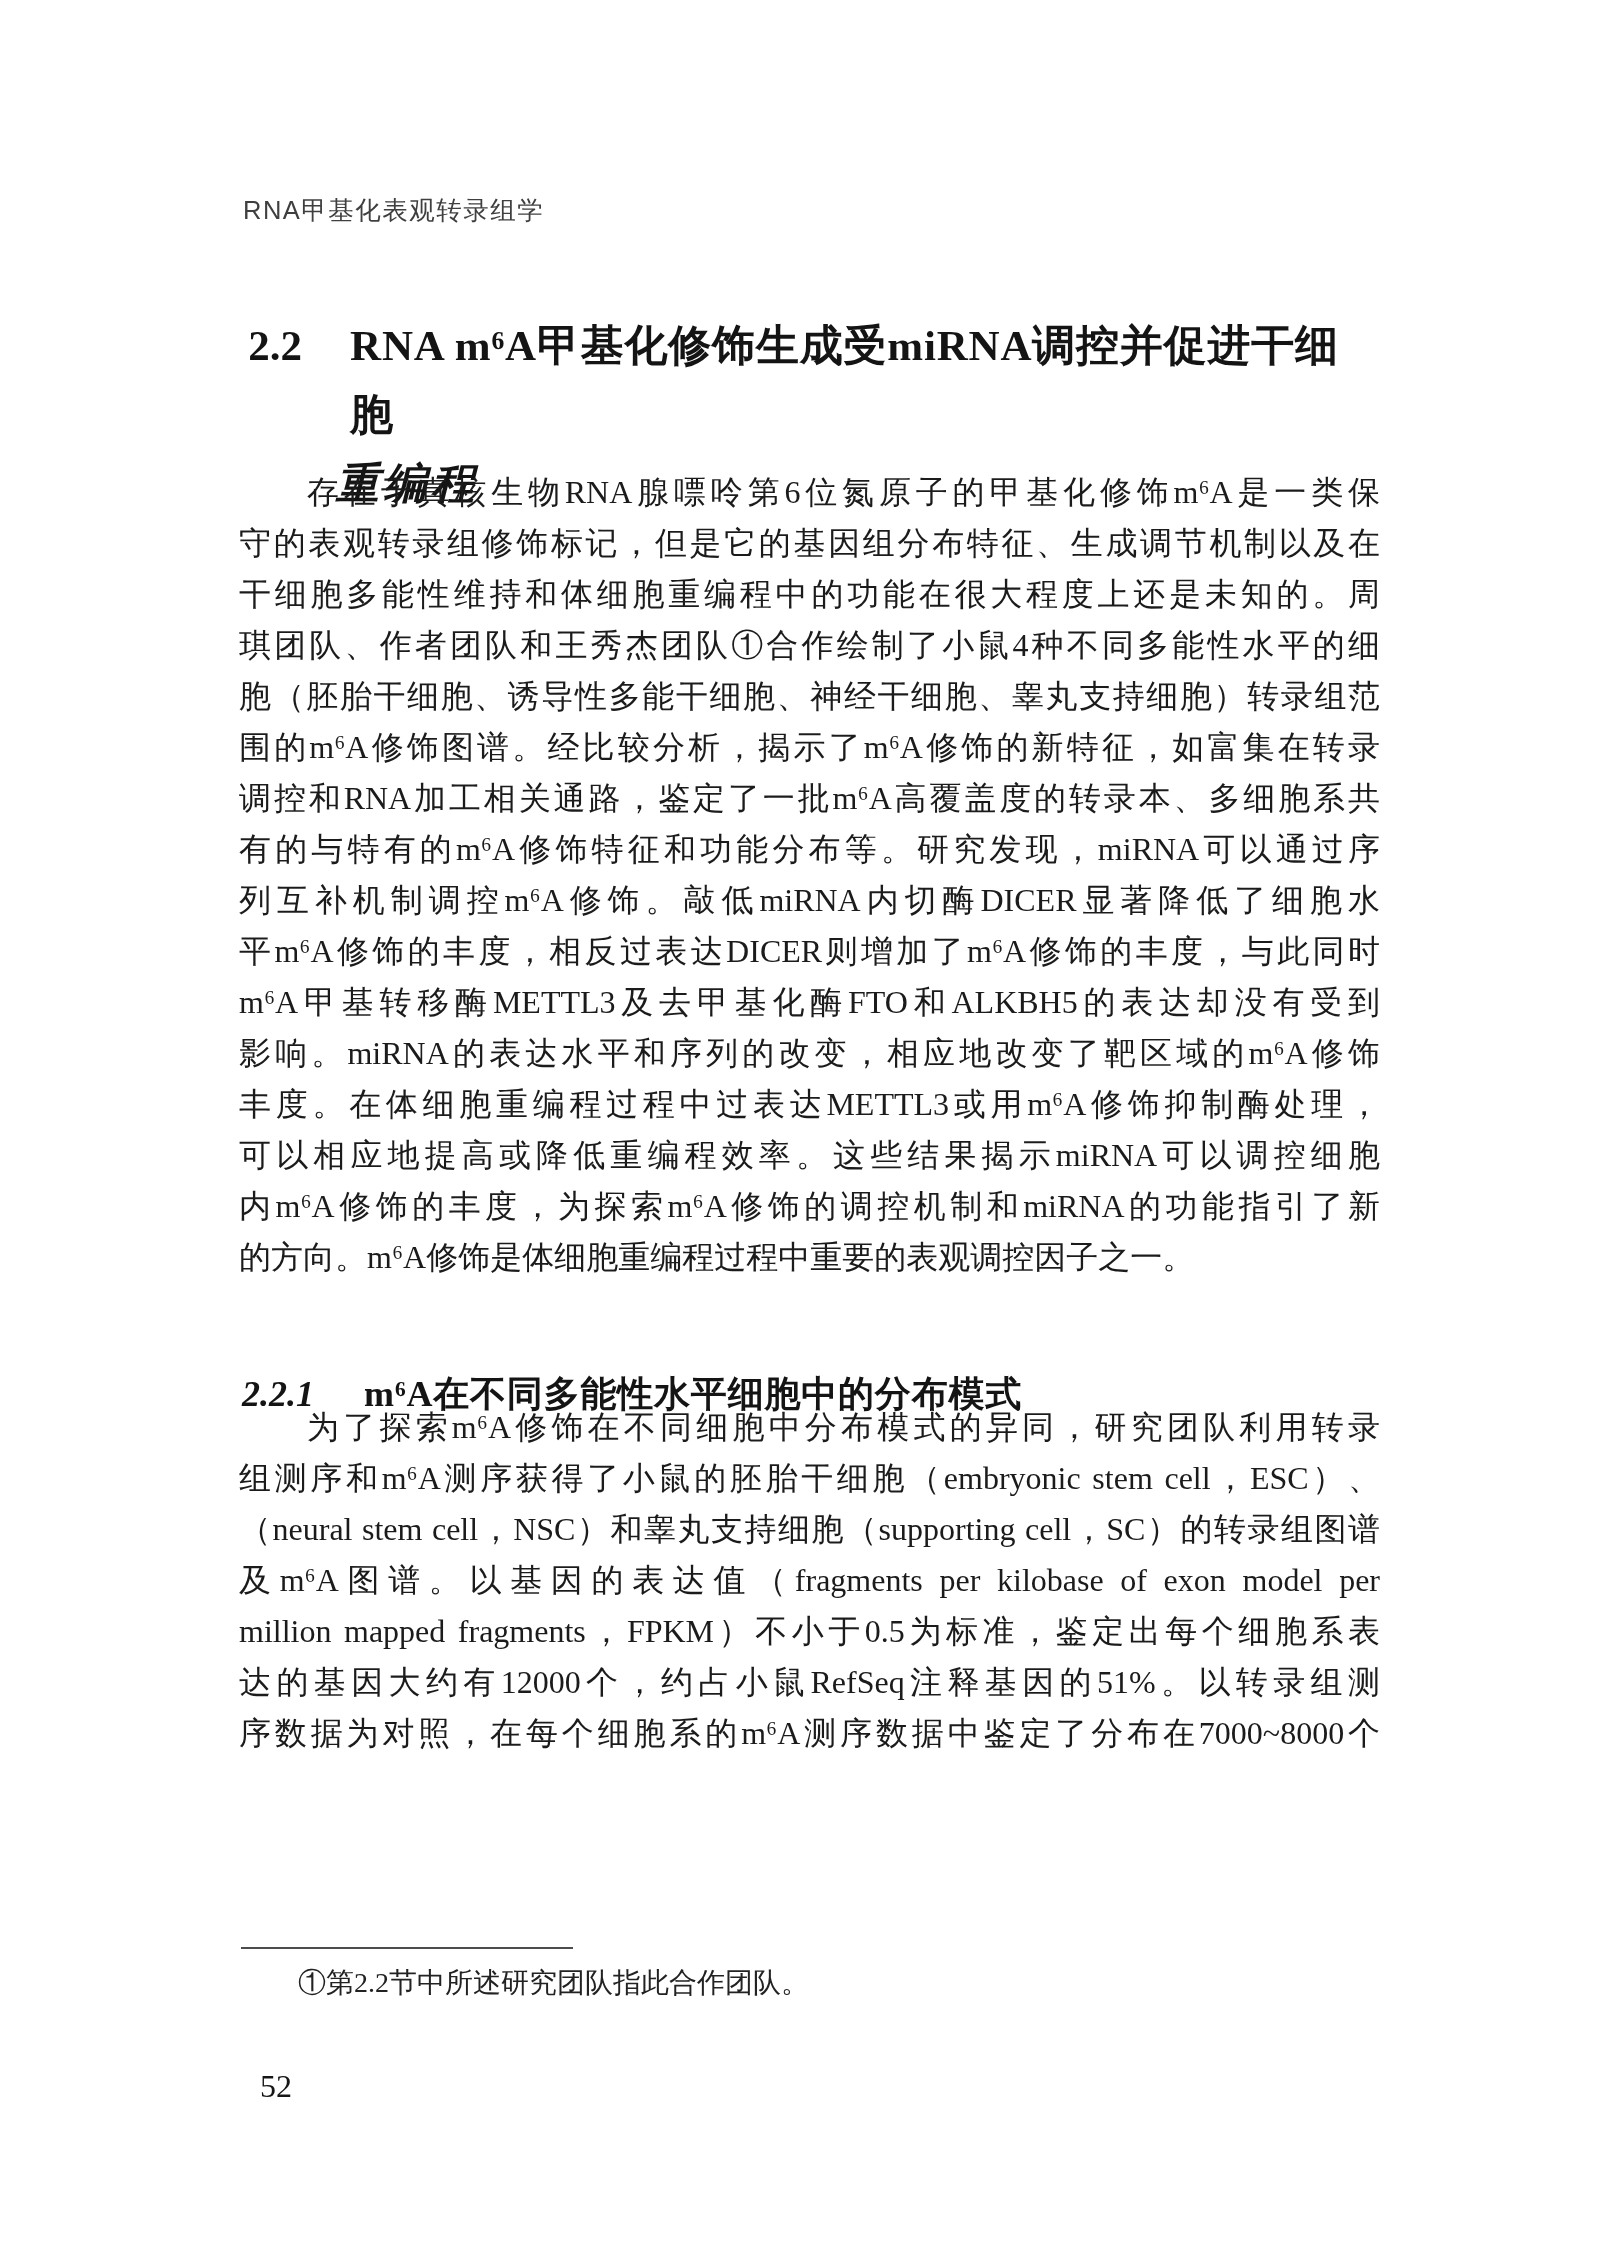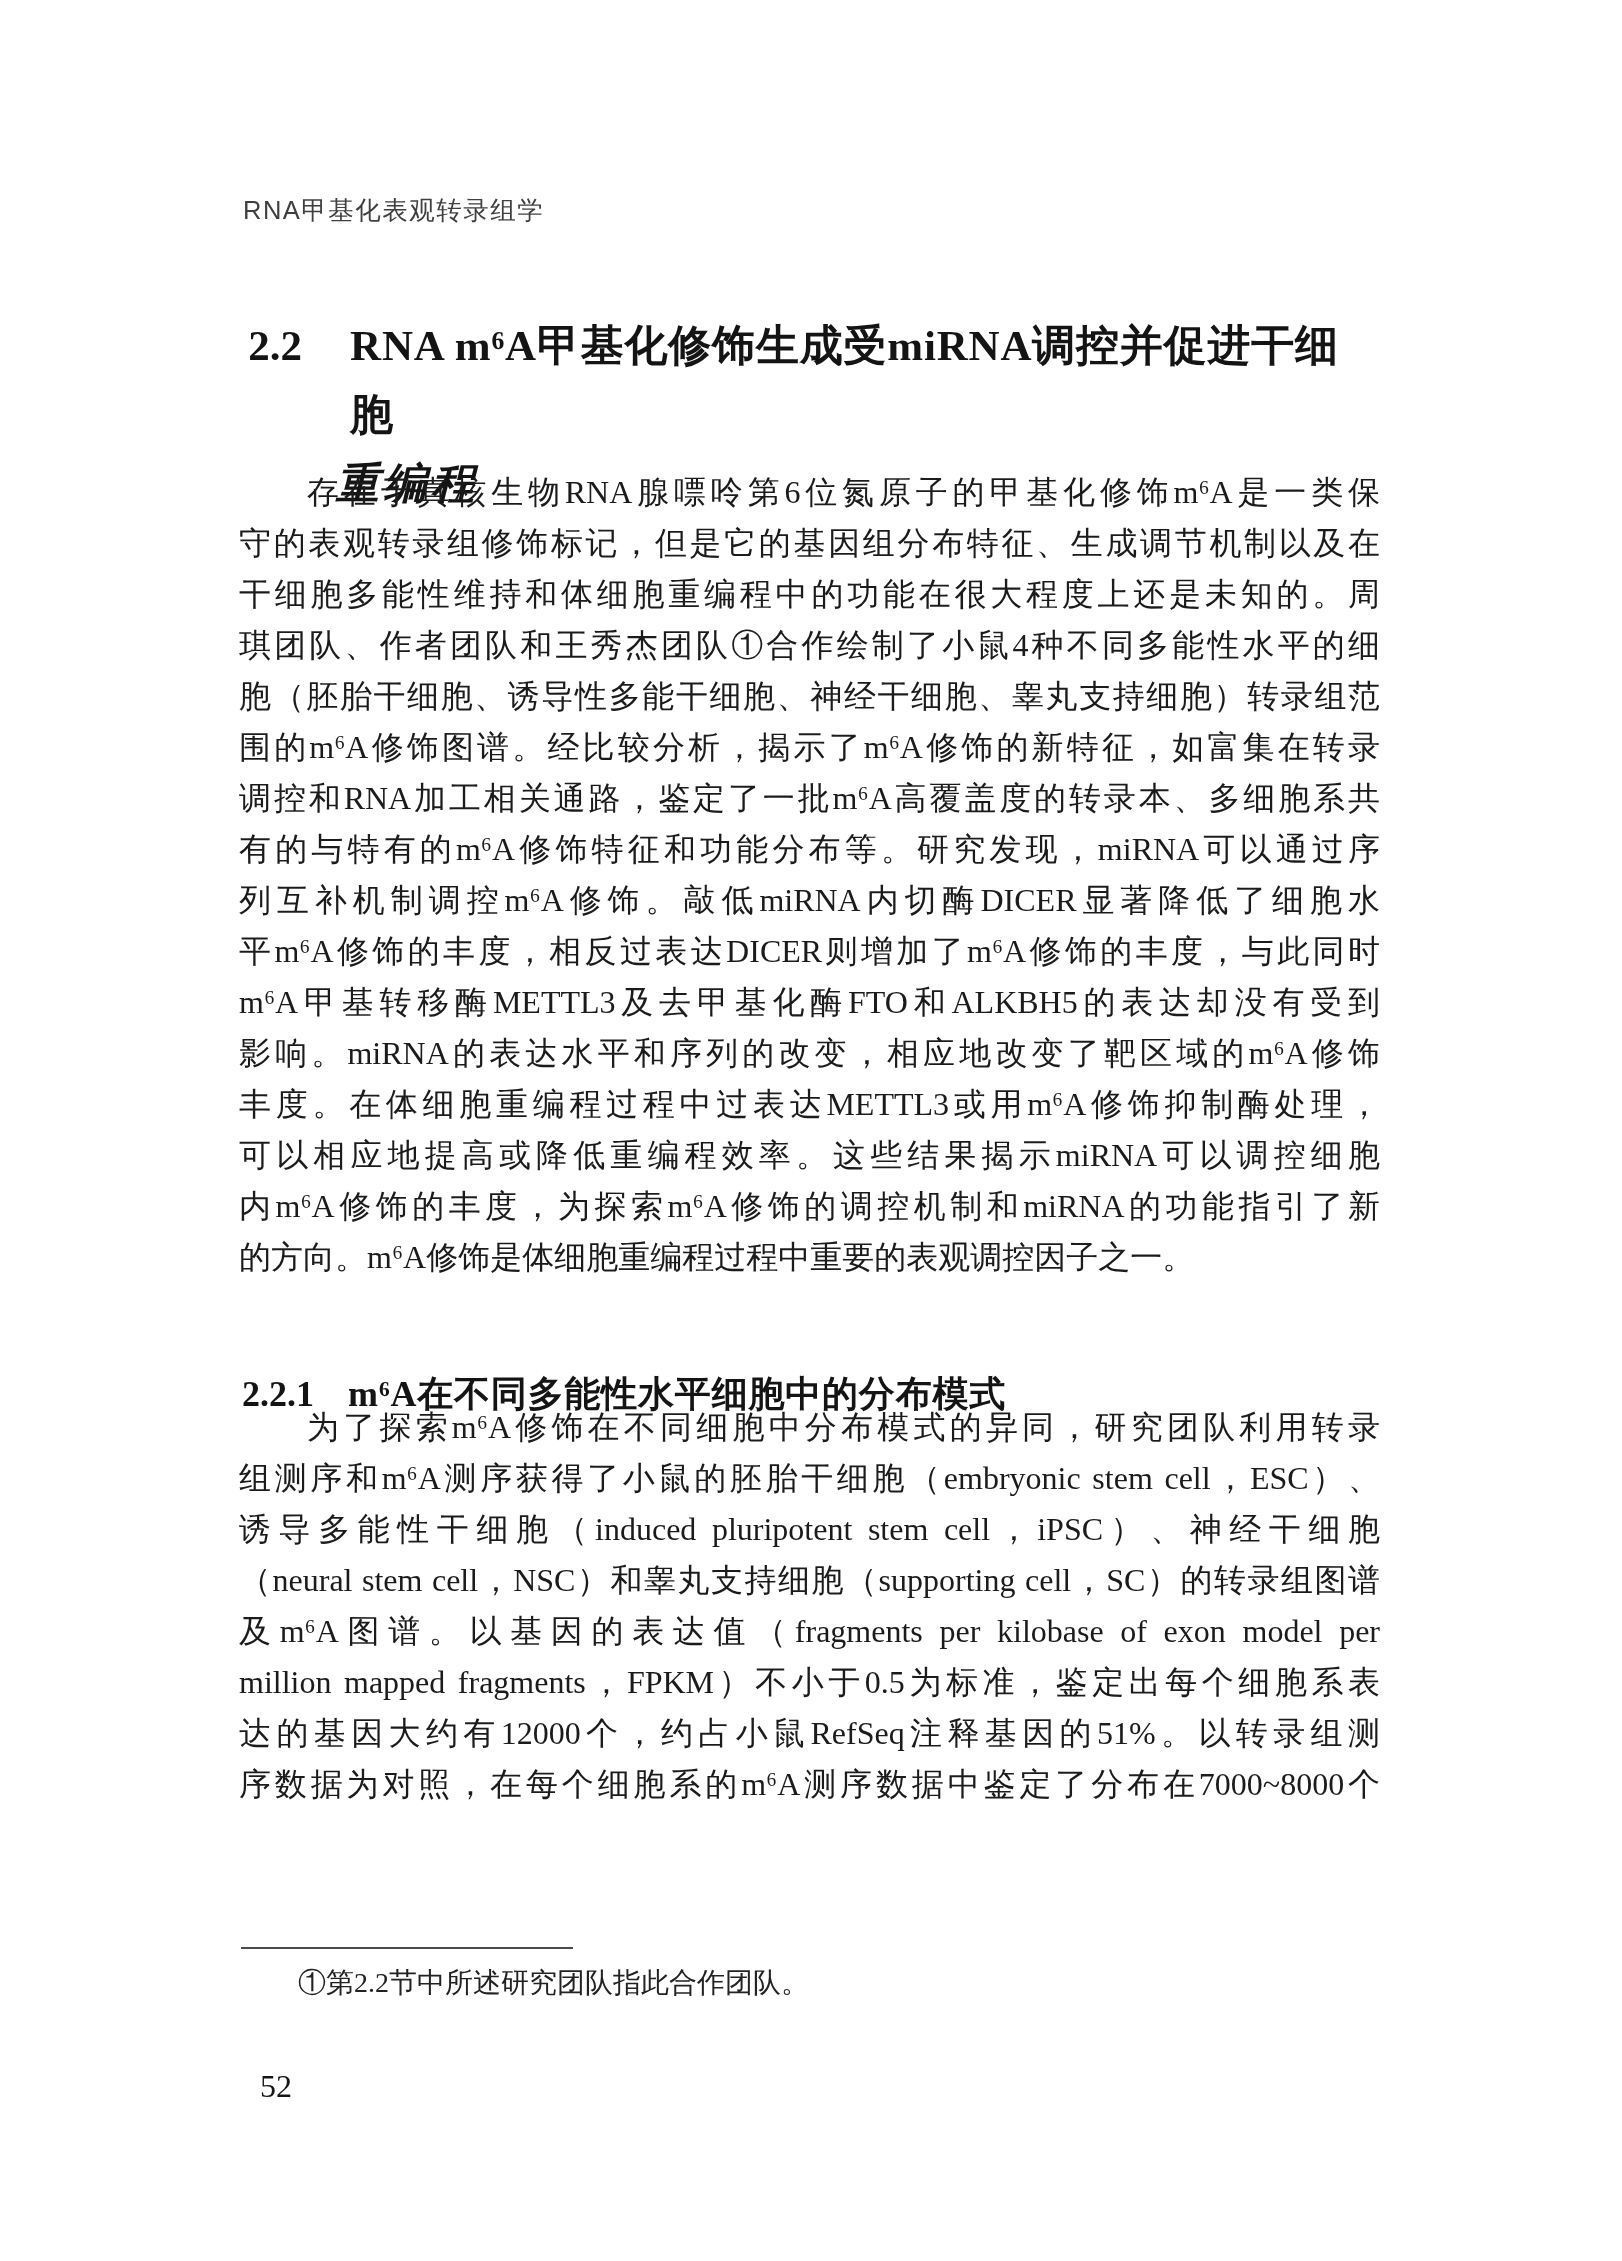--- a/index.html
+++ b/index.html
@@ -69,21 +69,21 @@
     left: 239px;
     top: 1375px;
     width: 1141px;
     font-weight: bold;
     font-size: 36px;
     line-height: 39px;
     color: #141414;
     display: flex;
     align-items: baseline;
   }
-  .subsec-num { flex: none; padding-left: 3.1px; margin-right: 34px; }
+  .subsec-num { flex: none; padding-left: 3.1px; margin-right: 50px; font-style: italic; }
   .subsec-text { letter-spacing: 0.8px; }
 
   
   .footnote-rule {
     position: absolute;
     left: 241px;
     top: 1947px;
     width: 332px;
     height: 2.3px;
     background: #4c4c4c;
@@ -142,21 +142,20 @@
 </div>
 
 <div class="subsec-title">
   <span class="subsec-num">2.2.1</span>
   <span class="subsec-text">m⁶A在不同多能性水平细胞中的分布模式</span>
 </div>
 
 <div class="para" id="para2">
   <div class="ln first">为了探索m⁶A修饰在不同细胞中分布模式的异同，研究团队利用转录</div>
   <div class="ln">组测序和m⁶A测序获得了小鼠的胚胎干细胞（embryonic stem cell，ESC）、</div>
-  <div class="ln">诱导多能性干细胞（induced pluripotent stem cell，iPSC）、神经干细胞</div>
   <div class="ln">（neural stem cell，NSC）和睾丸支持细胞（supporting cell，SC）的转录组图谱</div>
   <div class="ln">及m⁶A图谱。以基因的表达值（fragments per kilobase of exon model per</div>
   <div class="ln">million mapped fragments，FPKM）不小于0.5为标准，鉴定出每个细胞系表</div>
   <div class="ln">达的基因大约有12000个，约占小鼠RefSeq注释基因的51%。以转录组测</div>
   <div class="ln">序数据为对照，在每个细胞系的m⁶A测序数据中鉴定了分布在7000~8000个</div>
 </div>
 
 <div class="footnote-rule"></div>
 <div class="footnote">①第2.2节中所述研究团队指此合作团队。</div>
 

